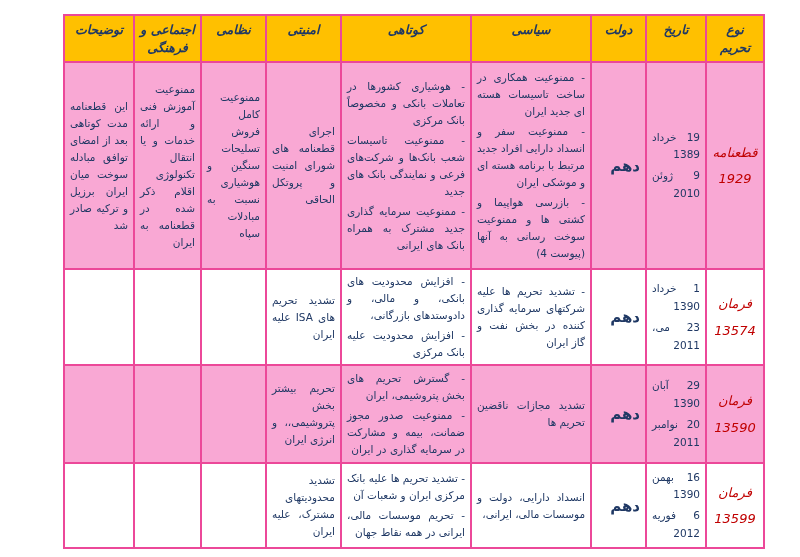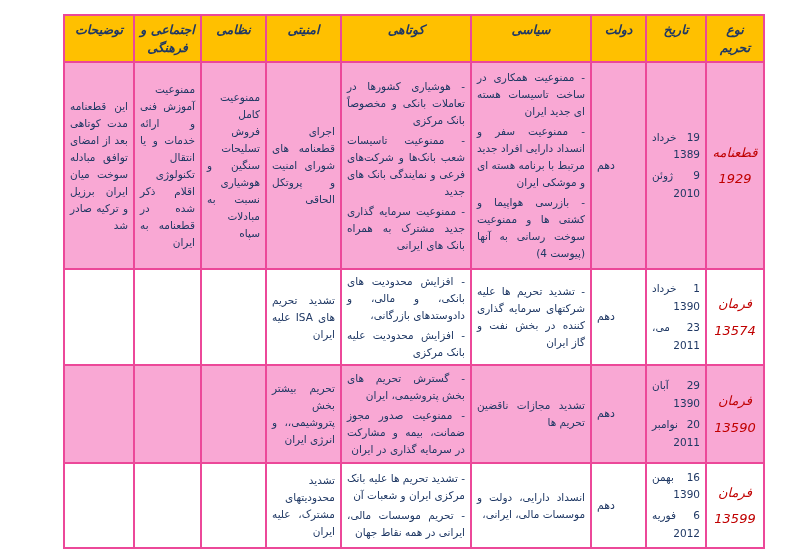--- a/index.html
+++ b/index.html
@@ -39,21 +39,21 @@
     padding:3px 5px;box-sizing:border-box;
     text-align:justify;
   }
   td p{margin:0 0 3px 0;}
   td p:last-child{margin-bottom:0;}
   td.col-type{
     color:#c00000;font-weight:normal;font-style:italic;
     font-size:13px;text-align:center;line-height:1.8;
   }
   td.col-date{font-size:10.5px;line-height:1.7;}
-  td.col-government{text-align:left;font-weight:normal;font-size:11px;}
+  td.col-government{text-align:right;font-weight:bold;font-size:15px;}
 </style>
 </head>
 <body>
 
 <div class="page">
   <table class="sanctions">
     <colgroup>
       <col class="c-type">
         <col class="c-date">
         <col class="c-government">

